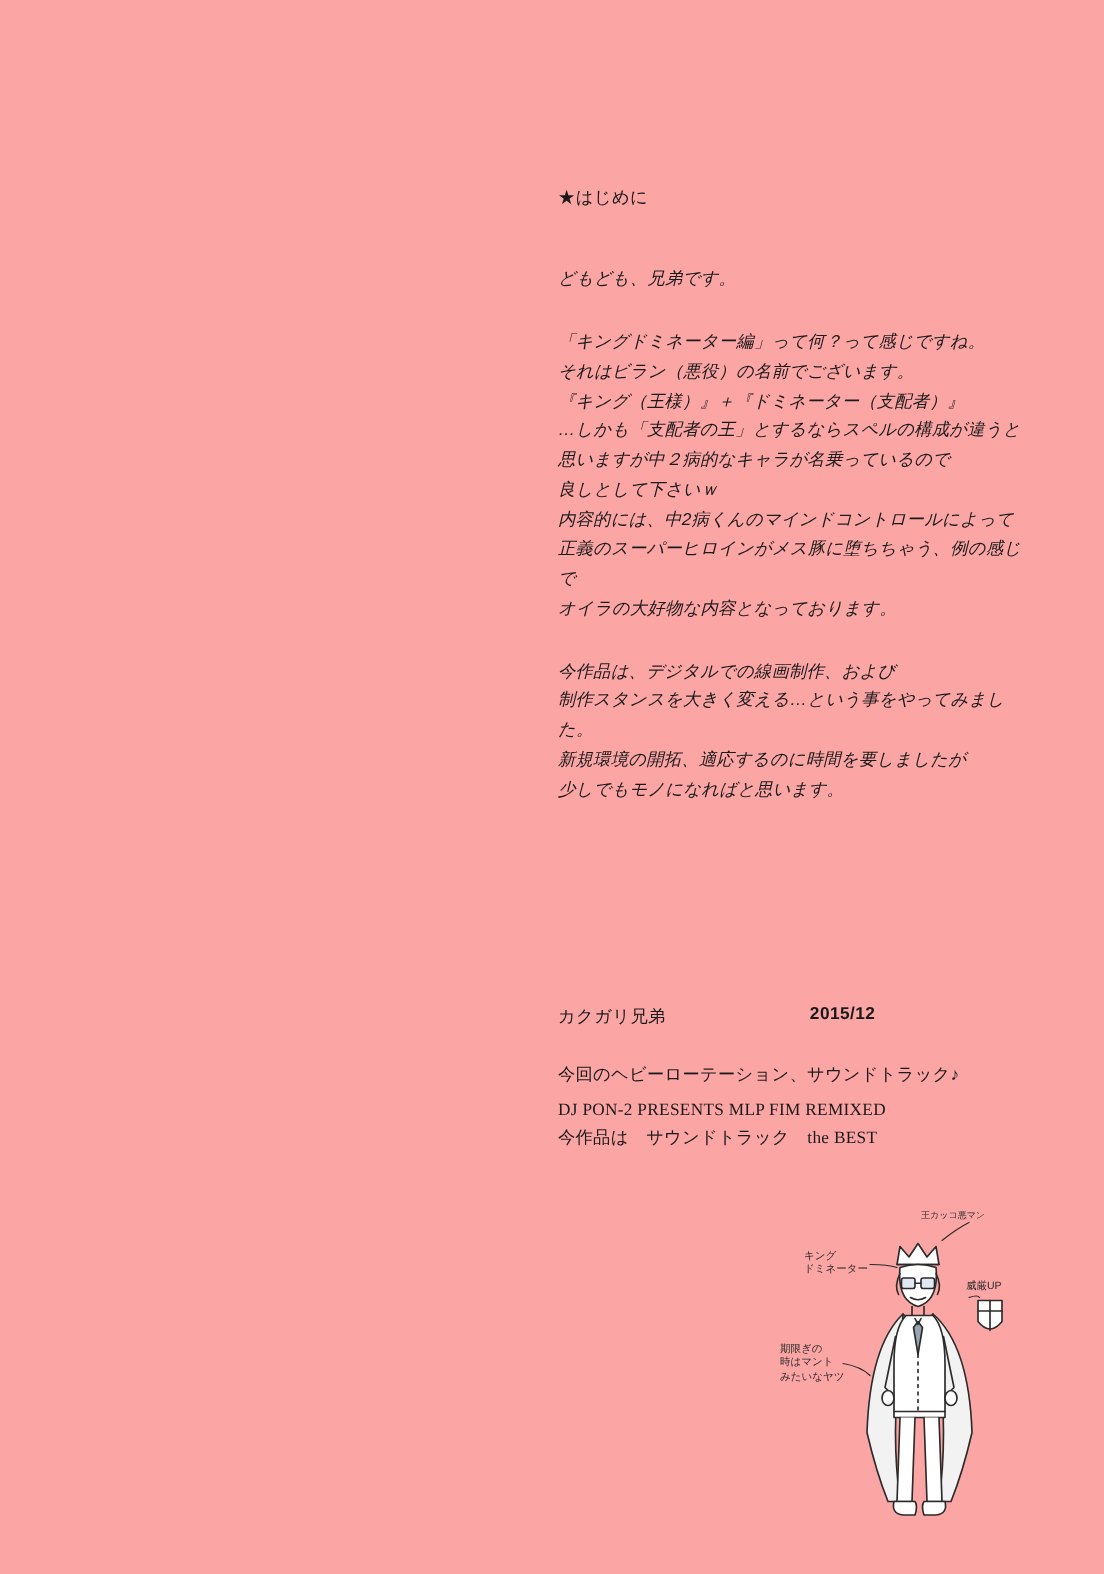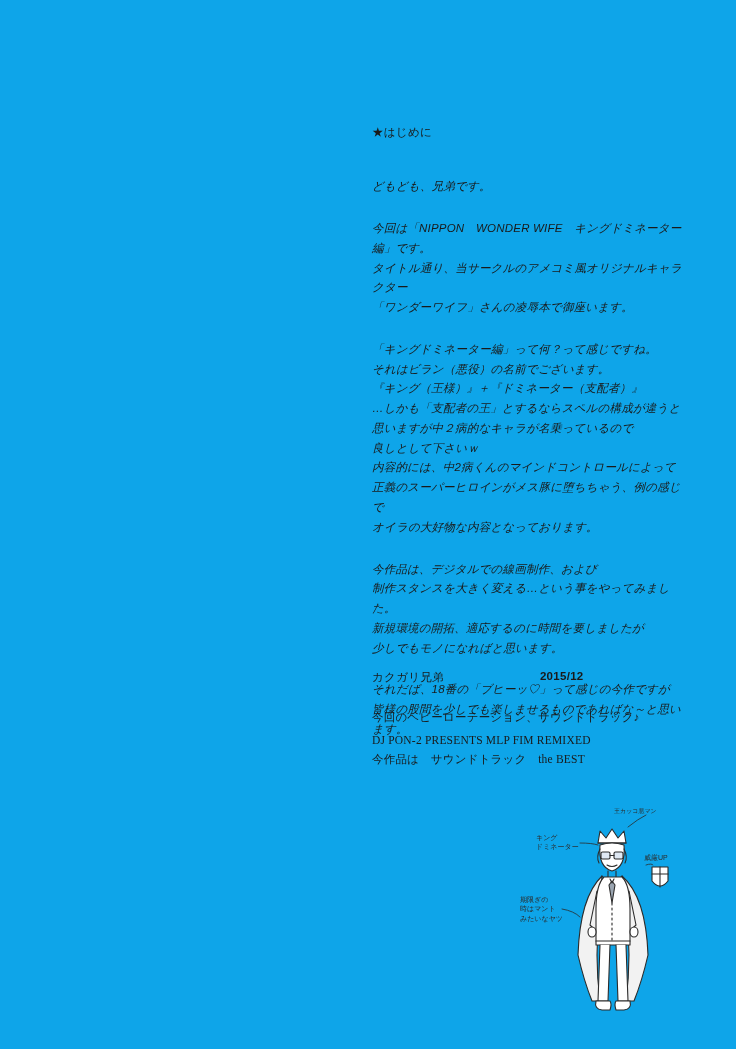--- a/index.html
+++ b/index.html
@@ -11,21 +11,21 @@
     width: 736px;
     height: 1049px;
     position: relative;
     overflow: hidden;
     font-family: "Liberation Sans", sans-serif;
     color: #1a1a1a;
   }
   .page {
     position: absolute;
     inset: 0;
-    background: #0ea5e9;
+    background: #fca5a5;
   }
   .afterword {
     position: absolute;
     left: 372px;
     top: 124px;
     width: 320px;
   }
   .heading {
     font-size: 11.5px;
     line-height: 1.5;
@@ -107,38 +107,33 @@
   .note-cloak { left: 0px; top: 90px; }
 </style>
 </head>
 <body>
 
 <div class="page">
 
   <div class="afterword">
     <p class="heading">★はじめに</p>
     <p class="para">どもども、兄弟です。</p>
-    <p class="para">今回は「NIPPON　WONDER WIFE　キングドミネーター編」です。
-タイトル通り、当サークルのアメコミ風オリジナルキャラクター
-「ワンダーワイフ」さんの凌辱本で御座います。</p>
     <p class="para">「キングドミネーター編」って何？って感じですね。
 それはビラン（悪役）の名前でございます。
 『キング（王様）』＋『ドミネーター（支配者）』
 …しかも「支配者の王」とするならスペルの構成が違うと
 思いますが中２病的なキャラが名乗っているので
 良しとして下さいｗ
 内容的には、中2病くんのマインドコントロールによって
 正義のスーパーヒロインがメス豚に堕ちちゃう、例の感じで
 オイラの大好物な内容となっております。</p>
     <p class="para">今作品は、デジタルでの線画制作、および
 制作スタンスを大きく変える…という事をやってみました。
 新規環境の開拓、適応するのに時間を要しましたが
 少しでもモノになればと思います。</p>
-    <p class="para">それだば、18番の「ブヒーッ♡」って感じの今作ですが
-皆様の股間を少しでも楽しませるものであればな～と思います。</p>
   </div>
 
   <div class="signature-row">
     <span class="signature-name">カクガリ兄弟</span>
     <span class="signature-date">2015/12</span>
   </div>
 
   <div class="playlist">
     <p class="playlist-title">今回のヘビーローテーション、サウンドトラック♪</p>
     <p class="playlist-item">DJ PON-2 PRESENTS MLP FIM REMIXED</p>

